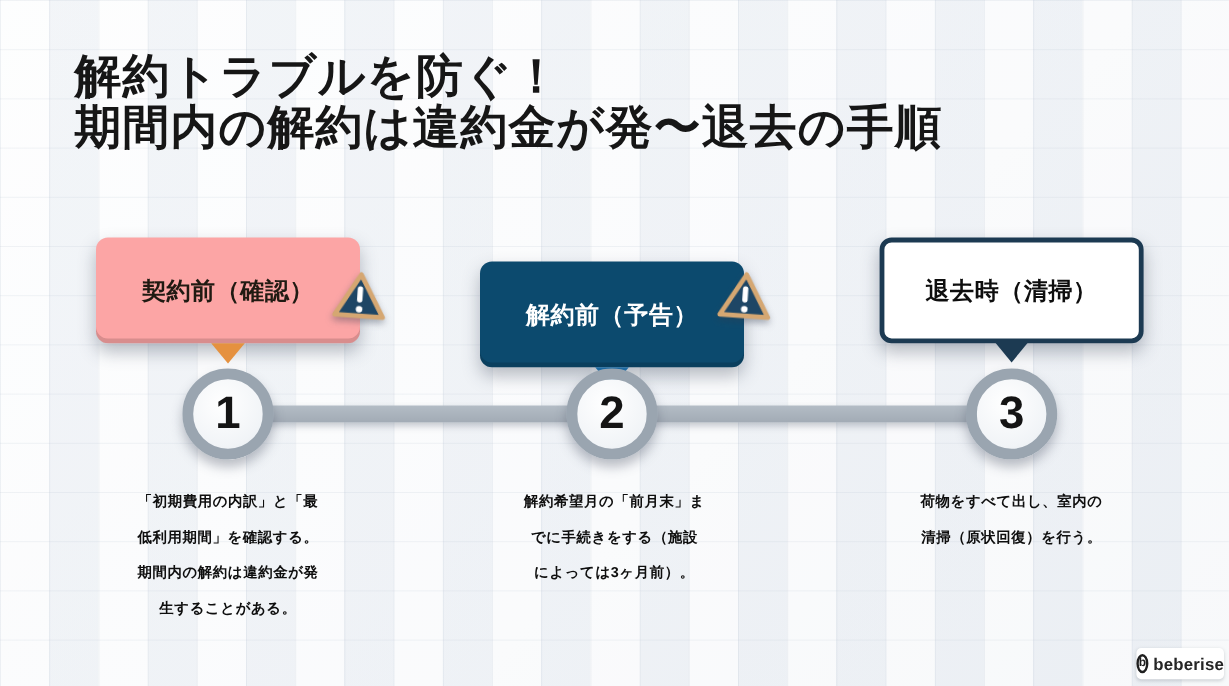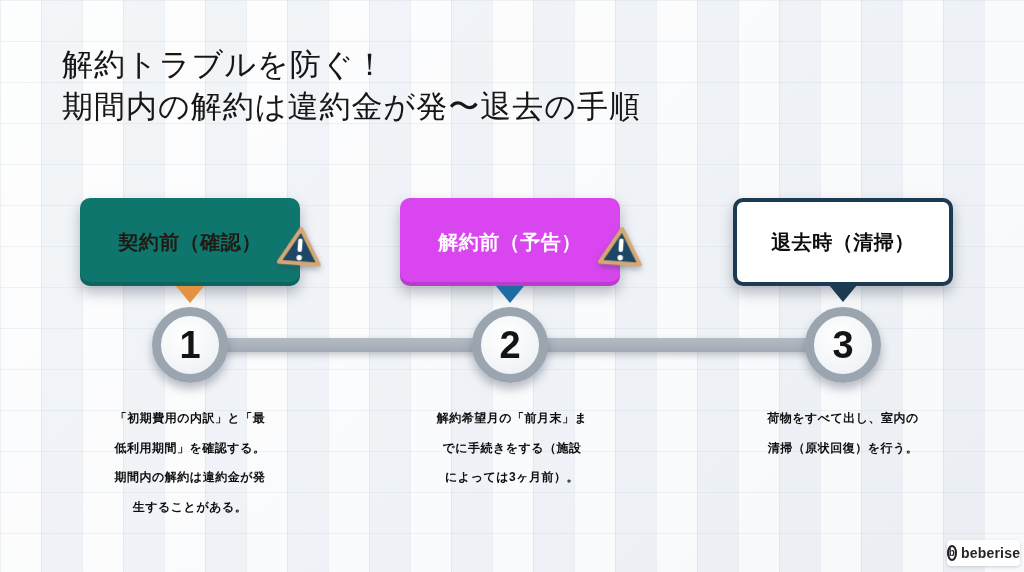--- a/index.html
+++ b/index.html
@@ -9,21 +9,21 @@
     position:relative;
     background:
       linear-gradient(90deg, rgba(185,196,210,.22) 1px, transparent 1px) 0 0/41px 41px,
       linear-gradient(180deg, rgba(185,196,210,.20) 1px, transparent 1px) 0 0/41px 41px,
       repeating-linear-gradient(90deg, rgba(255,255,255,.55) 0 41px, rgba(230,235,241,.40) 41px 82px),
       linear-gradient(135deg,#fbfcfd 0%,#f4f6f9 60%,#eef1f5 100%);
   }
 
   .title {
     position:absolute; left:62px; top:44px;
-    font-size:31px; font-weight:400; color:#161616;
+    font-size:39px; font-weight:700; color:#161616;
     line-height:42px; letter-spacing:1px;
   }
 
   
   .bubble {
     position:absolute; top:198px; width:220px; height:88px;
     border-radius:10px;
     display:flex; align-items:center; justify-content:center;
     box-shadow:0 7px 14px rgba(55,65,85,.35), inset 0 -4px 0 rgba(0,0,0,.14);
   }
@@ -87,25 +87,25 @@
   .logo .word { font-size:14px; font-weight:600; color:#262626; letter-spacing:.2px; }
 </style>
 </head>
 <body>
 
 <div class="title">
   <div>解約トラブルを防ぐ！</div>
   <div>期間内の解約は違約金が発〜退去の手順</div>
 </div>
 
-<div class="bubble bubble1" style="background-color: #0f766e;">
+<div class="bubble bubble1" style="background-color: #fca5a5;">
   <span class="label" style="color: rgb(32, 26, 18);">契約前（確認）</span>
   <span class="pointer" style="border-top-color: rgb(229, 145, 63);"></span>
 </div>
-<div class="bubble bubble2" style="background-color: #d946ef;">
+<div class="bubble bubble2" style="background-color: #0c4a6e; margin-top: 20px;">
   <span class="label" style="color: rgb(255, 255, 255);">解約前（予告）</span>
   <span class="pointer" style="border-top-color: rgb(30, 108, 164);"></span>
 </div>
 <div class="bubble bubble3" style="background-color: rgb(255, 255, 255); border-color: rgb(28, 58, 82);">
   <span class="label" style="color: rgb(14, 14, 14);">退去時（清掃）</span>
   <span class="pointer" style="border-top-color: rgb(28, 58, 82);"></span>
 </div>
 
 <svg class="warning w1" viewBox="0 0 60 54">
   <path d="M30 5 L55 48 L5 48 Z" fill="#1E4665" stroke="#D5A772" stroke-width="5" stroke-linejoin="round"></path>

